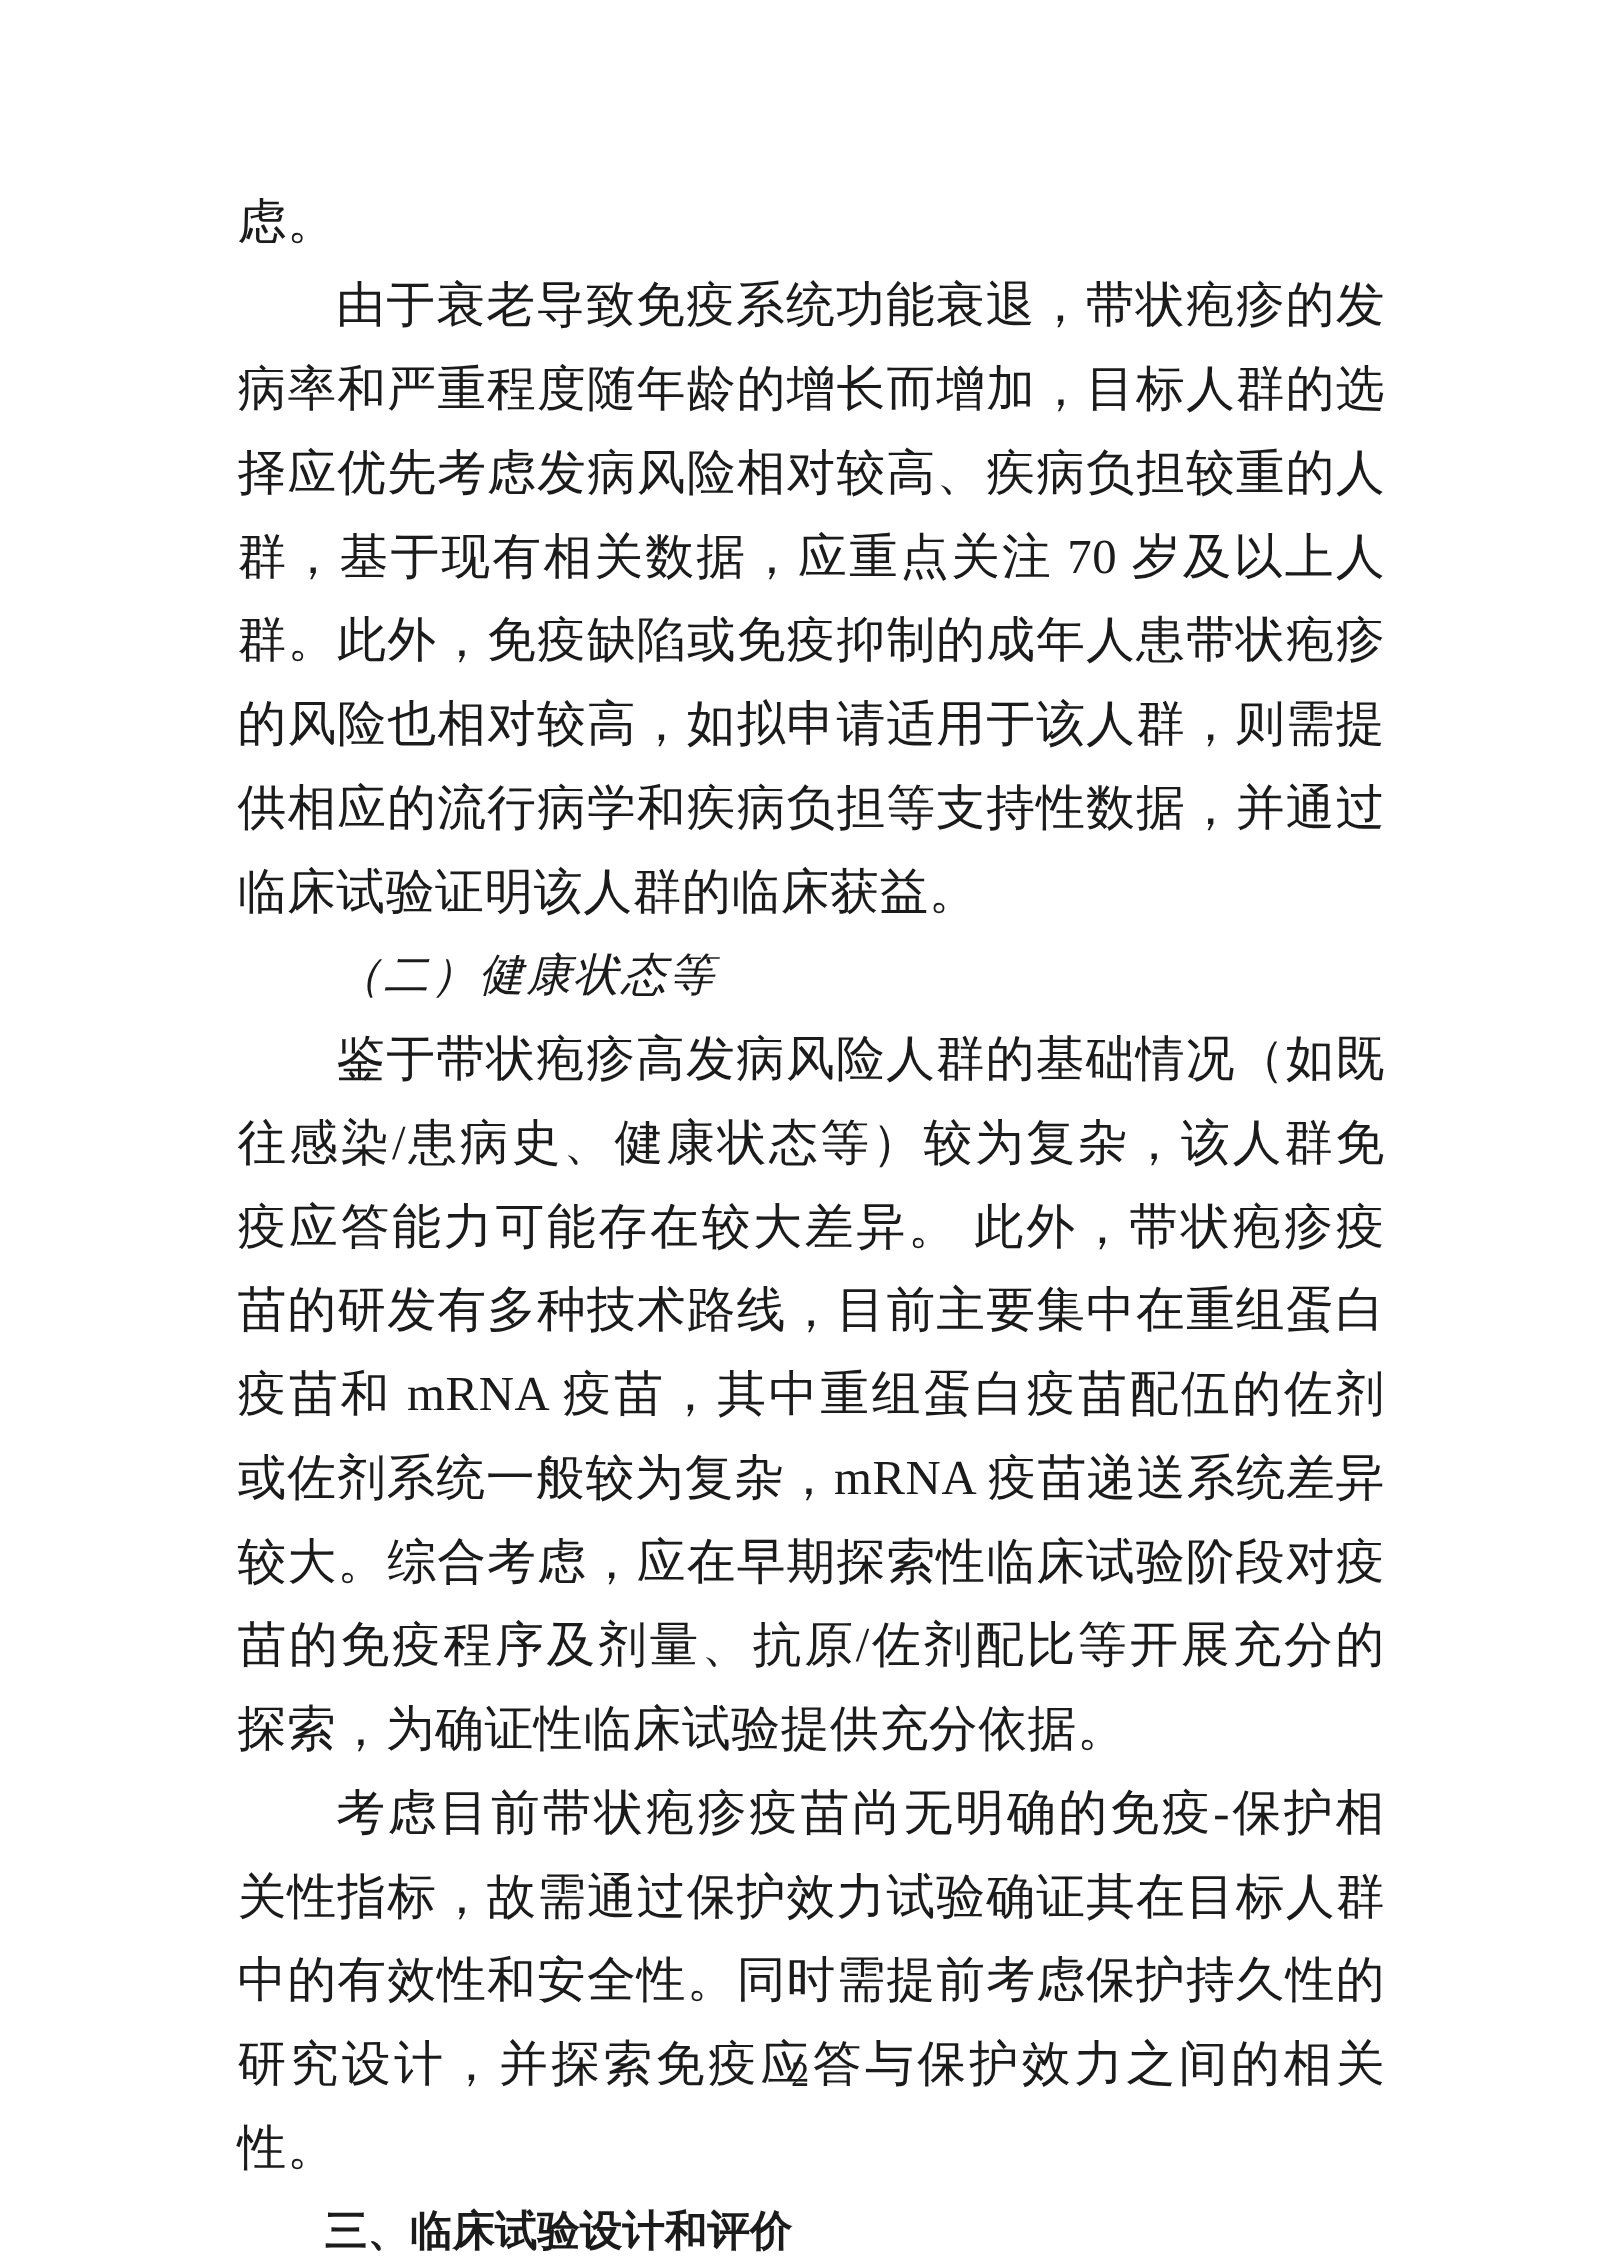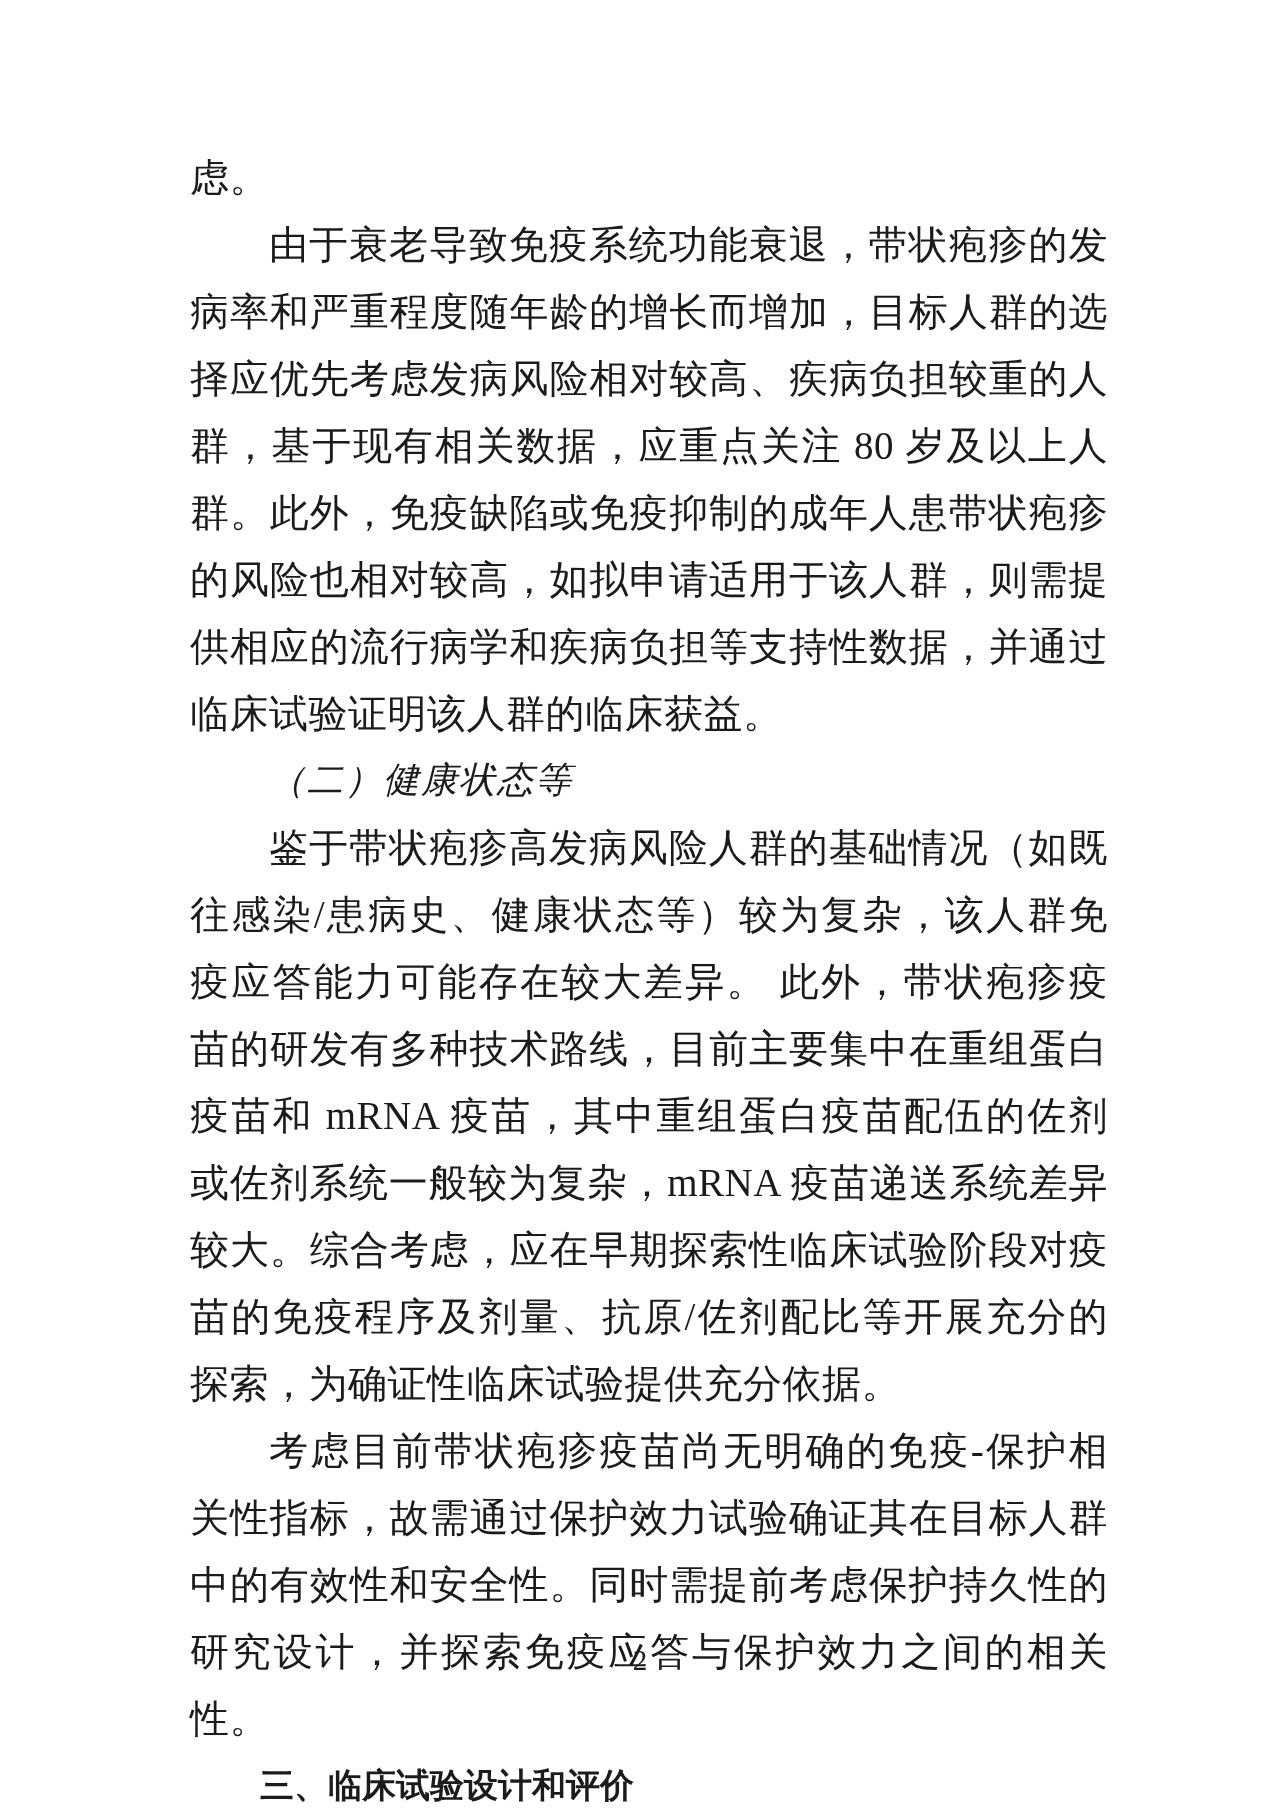--- a/index.html
+++ b/index.html
@@ -58,21 +58,21 @@
     line-height: 40px;
     color: #1b1b1b;
   }
 </style>
 </head>
 <body>
 
 <div class="page">
   <div class="content">
       <p class="para body">虑。</p>
-      <p class="para body indent">由于衰老导致免疫系统功能衰退，带状疱疹的发病率和严重程度随年龄的增长而增加，目标人群的选择应优先考虑发病风险相对较高、疾病负担较重的人群，基于现有相关数据，应重点关注 80 岁及以上人群。此外，免疫缺陷或免疫抑制的成年人患带状疱疹的风险也相对较高，如拟申请适用于该人群，则需提供相应的流行病学和疾病负担等支持性数据，并通过临床试验证明该人群的临床获益。</p>
+      <p class="para body indent">由于衰老导致免疫系统功能衰退，带状疱疹的发病率和严重程度随年龄的增长而增加，目标人群的选择应优先考虑发病风险相对较高、疾病负担较重的人群，基于现有相关数据，应重点关注 70 岁及以上人群。此外，免疫缺陷或免疫抑制的成年人患带状疱疹的风险也相对较高，如拟申请适用于该人群，则需提供相应的流行病学和疾病负担等支持性数据，并通过临床试验证明该人群的临床获益。</p>
       <p class="para subheading indent">（二）健康状态等</p>
       <p class="para body indent">鉴于带状疱疹高发病风险人群的基础情况（如既往感染/患病史、健康状态等）较为复杂，该人群免疫应答能力可能存在较大差异。 此外，带状疱疹疫苗的研发有多种技术路线，目前主要集中在重组蛋白疫苗和 mRNA 疫苗，其中重组蛋白疫苗配伍的佐剂或佐剂系统一般较为复杂，mRNA 疫苗递送系统差异较大。综合考虑，应在早期探索性临床试验阶段对疫苗的免疫程序及剂量、抗原/佐剂配比等开展充分的探索，为确证性临床试验提供充分依据。</p>
       <p class="para body indent">考虑目前带状疱疹疫苗尚无明确的免疫-保护相关性指标，故需通过保护效力试验确证其在目标人群中的有效性和安全性。同时需提前考虑保护持久性的研究设计，并探索免疫应答与保护效力之间的相关性。</p>
       <p class="para heading indent">三、临床试验设计和评价</p>
     </div>
   <div class="footer">
     <span class="page-number">2</span>
   </div>
 </div>
 

